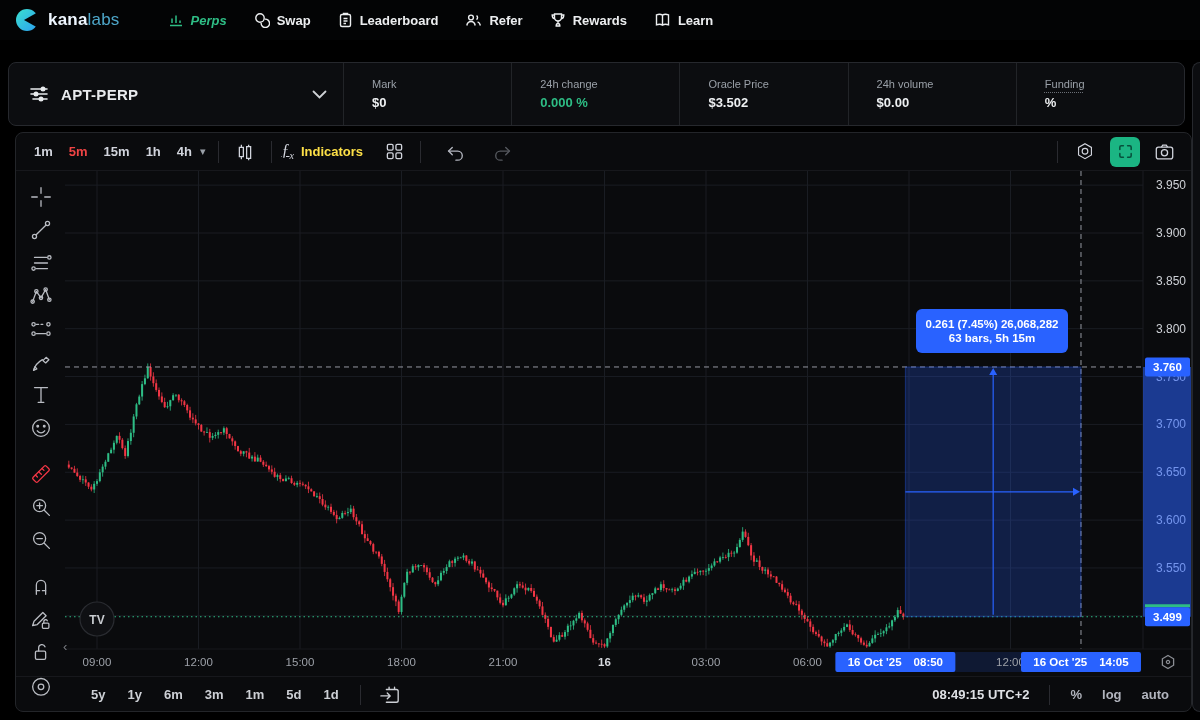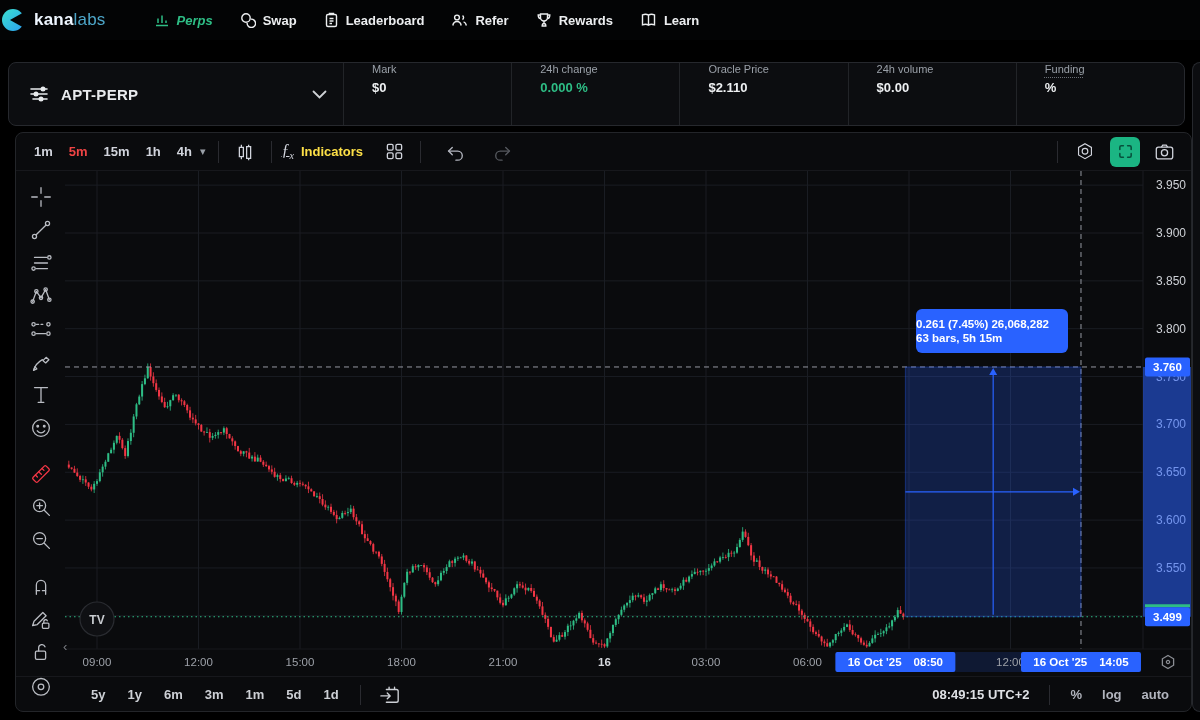--- a/index.html
+++ b/index.html
@@ -1,40 +1,40 @@
 <!DOCTYPE html>
 <html><head>
 <meta charset="utf-8">
 <style>
   * { margin:0; padding:0; box-sizing:border-box; }
   html,body { width:1200px; height:720px; background:#000; overflow:hidden;
     font-family:"Liberation Sans", sans-serif; color:#e8eaed; position:relative; }
 
   
   .navbar { position:absolute; top:0; left:0; width:1200px; height:40px;
-    display:flex; align-items:center; background:#030405; }
+    display:flex; align-items:center; padding-left:14px; background:#030405; }
   .brand { display:flex; align-items:center; gap:8px; margin-right:48px; }
   .brand-name { font-size:17px; letter-spacing:.2px; }
   .brand-name b { color:#eef6ff; font-weight:700; }
   .brand-name span.labs { color:#4da6c9; font-weight:400; }
   .nav-items { display:flex; align-items:center; gap:27px; }
   .nav-item { display:flex; align-items:center; gap:7px; font-size:13px; font-weight:700;
     color:#eceef0; cursor:pointer; }
   .nav-item svg { stroke:#eceef0; }
   .nav-item.active { color:#2ebd85;font-style:italic; }
   .nav-item.active svg { stroke:#2ebd85; }
 
   
   .market-bar { position:absolute; top:62px; left:8px; width:1177px; height:64px;
     background:#0c0d10; border:1px solid #26282d; border-radius:8px;
     display:flex; align-items:stretch; overflow:hidden; }
   .pair-section { width:334px; display:flex; align-items:center; gap:12px; padding:0 16px 0 20px; cursor:pointer; }
   .pair-name { font-size:15px; font-weight:700; letter-spacing:.3px; flex:1; }
   .stat { flex:1; border-left:1px solid #222428; display:flex; flex-direction:column;
-    justify-content:flex-start; gap:5px; padding-left:28px; }
+    justify-content:center; gap:5px; padding-left:28px; }
   .stat .lbl { font-size:11px; color:#9aa0a8; }
   .stat .lbl.underlined { text-decoration:underline dotted #6b6f76; text-underline-offset:4px; }
   .stat .val { font-size:13px; font-weight:700; color:#eef0f2; }
   .stat .val.green { color:#2ebd85; }
 
   
   .side-sliver { position:absolute; top:62px; left:1192px; width:12px; height:650px;
     background:#0c0d10; border:1px solid #26282d; border-right:none; border-radius:8px 0 0 8px; }
 
   
@@ -64,21 +64,21 @@
     background:#0a0b0d; display:flex; flex-direction:column; align-items:center;
     padding-top:13px; gap:7px; }
   .tool { width:28px; height:28px; display:flex; align-items:center; justify-content:center; cursor:pointer; }
   .tool svg { stroke:#b9bcc2; fill:none; stroke-width:1.4; stroke-linecap:round; stroke-linejoin:round; }
   .tool.red svg { stroke:#f23645; }
   .tool-div { width:22px; height:1px; background:#2a2b30; margin:3px 0; }
   .collapse-chevron { position:absolute; left:47px; top:468px; color:#787b80; font-size:13px; cursor:pointer; }
 
   .measure-tooltip { position:absolute; left:900px; top:138px; width:152px; height:44px;
     background:#2962ff; border-radius:6px; display:flex; flex-direction:column;
-    justify-content:center; gap:2px; }
+    align-items:center; justify-content:center; gap:2px; }
   .measure-tooltip div { font-size:11.5px; font-weight:700; color:#fff; white-space:nowrap; }
 
   .bottom-bar { height:36px; display:flex; align-items:center; padding:0 14px;
     border-top:1px solid #17181c; }
   .bb-left { display:flex; align-items:center; gap:4px; margin-left:52px; }
   .range-btn { font-size:13px; font-weight:700; color:#cdd0d5; padding:3px 9px; cursor:pointer; }
   .bb-div { width:1px; height:20px; background:#2a2b30; margin:0 8px; }
   .bb-right { margin-left:auto; display:flex; align-items:center; gap:4px; }
   .clock { font-size:13px; font-weight:700; color:#dfe1e5; padding:3px 8px; cursor:pointer; }
   .scale-btn { font-size:13px; font-weight:700; color:#b2b5be; padding:3px 8px; cursor:pointer; }
@@ -162,21 +162,21 @@
   <div class="stat">
     <span class="lbl">Mark</span>
     <span class="val">$0</span>
   </div>
   <div class="stat">
     <span class="lbl">24h change</span>
     <span class="val green">0.000 %</span>
   </div>
   <div class="stat">
     <span class="lbl">Oracle Price</span>
-    <span class="val">$2.110</span>
+    <span class="val">$3.502</span>
   </div>
   <div class="stat">
     <span class="lbl">24h volume</span>
     <span class="val">$0.00</span>
   </div>
   <div class="stat">
     <span class="lbl underlined">Funding</span>
     <span class="val">%</span>
   </div>
 </div>

